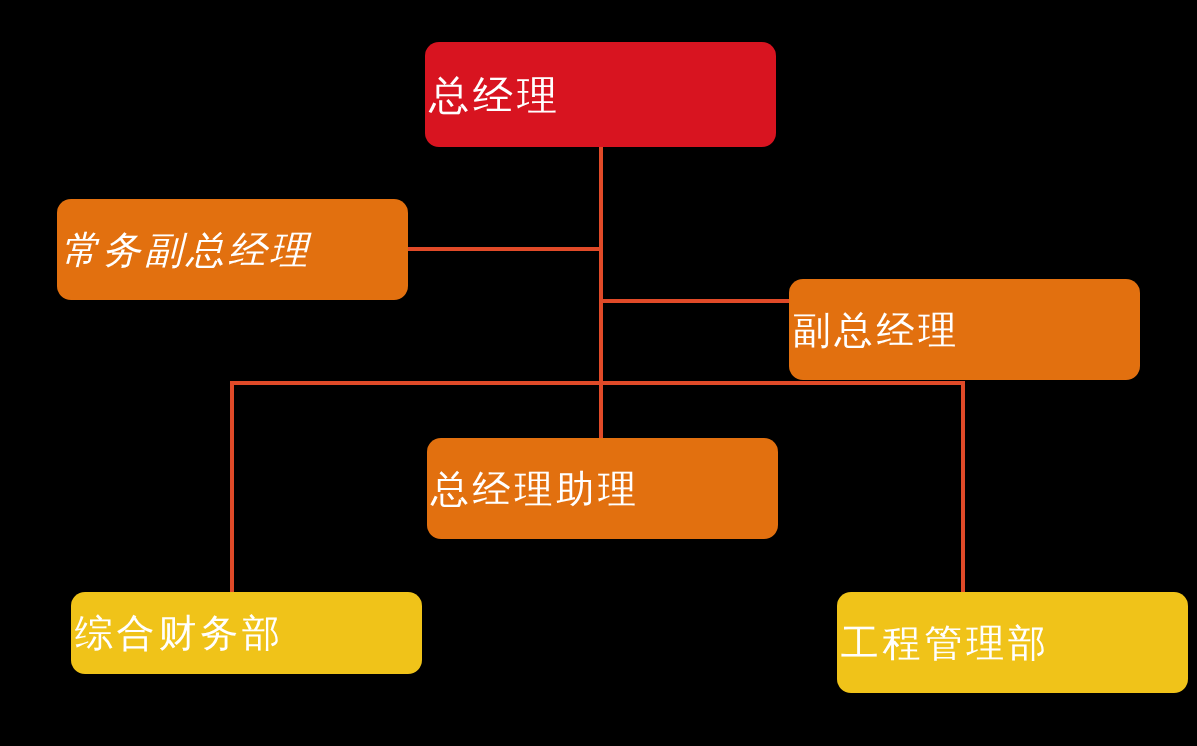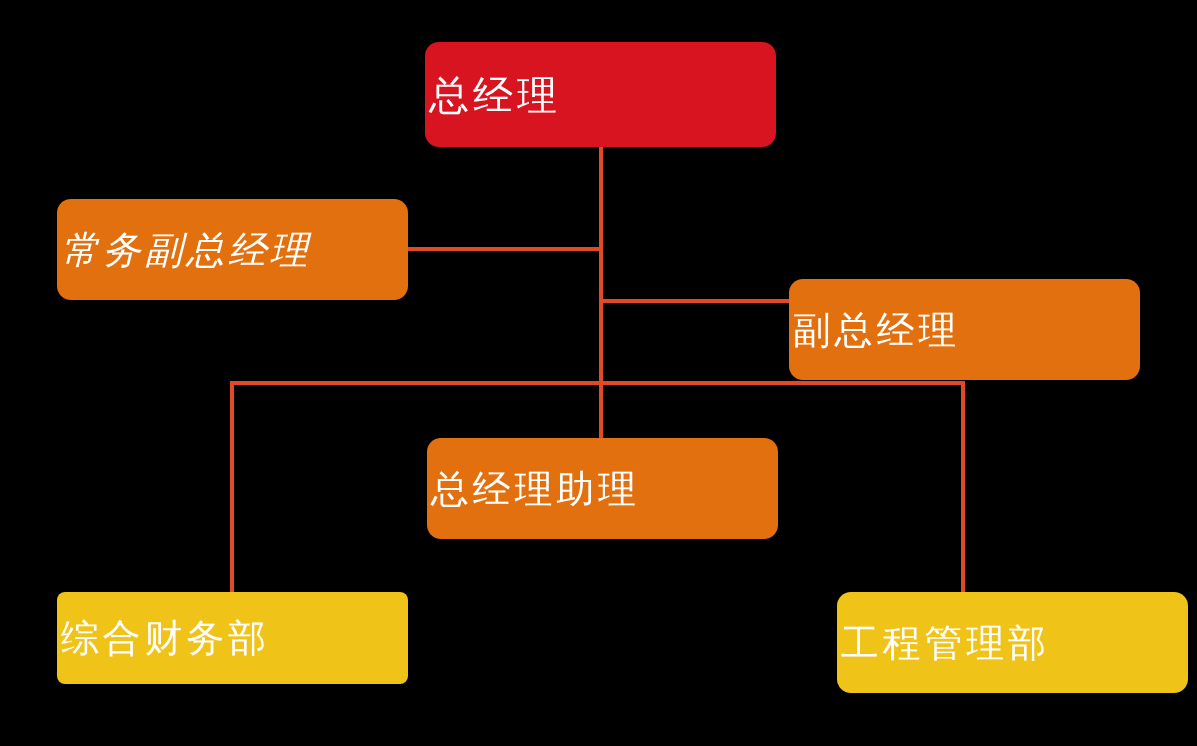--- a/index.html
+++ b/index.html
@@ -48,21 +48,21 @@
 
   .node.level-0 .node-label { font-size: 40px; }
   .node.level-1 .node-label { font-size: 38px; }
   .node.level-2 .node-label { font-size: 38px; }
 
   
   #node-gm            { left: 425px; top: 42px;  width: 351px; height: 105px; }
   #node-exec-dgm      { left: 57px;  top: 199px; width: 351px; height: 101px; font-style: italic; }
   #node-dgm           { left: 789px; top: 251px; width: 351px; height: 101px; margin-top: 28px; }
   #node-gm-assistant  { left: 427px; top: 438px; width: 351px; height: 101px; }
-  #node-finance-dept  { left: 57px;  top: 592px; width: 351px; height: 92px; border-radius: 8px; }
+  #node-finance-dept  { left: 71px;  top: 592px; width: 351px; height: 82px; }
   #node-eng-dept      { left: 789px; top: 592px; width: 351px; height: 101px; margin-left: 48px; }
 
   
   #conn-trunk-main    { left: 599px; top: 145px; width: 4px;   height: 295px; }
   #conn-branch-left   { left: 230px; top: 247px; width: 371px; height: 4px;   }
   #conn-branch-right  { left: 599px; top: 299px; width: 366px; height: 4px;   }
   #conn-bus-horizontal{ left: 230px; top: 381px; width: 735px; height: 4px;   }
   #conn-drop-left     { left: 230px; top: 381px; width: 4px;   height: 213px; }
   #conn-drop-right    { left: 961px; top: 381px; width: 4px;   height: 213px; }
 </style>

